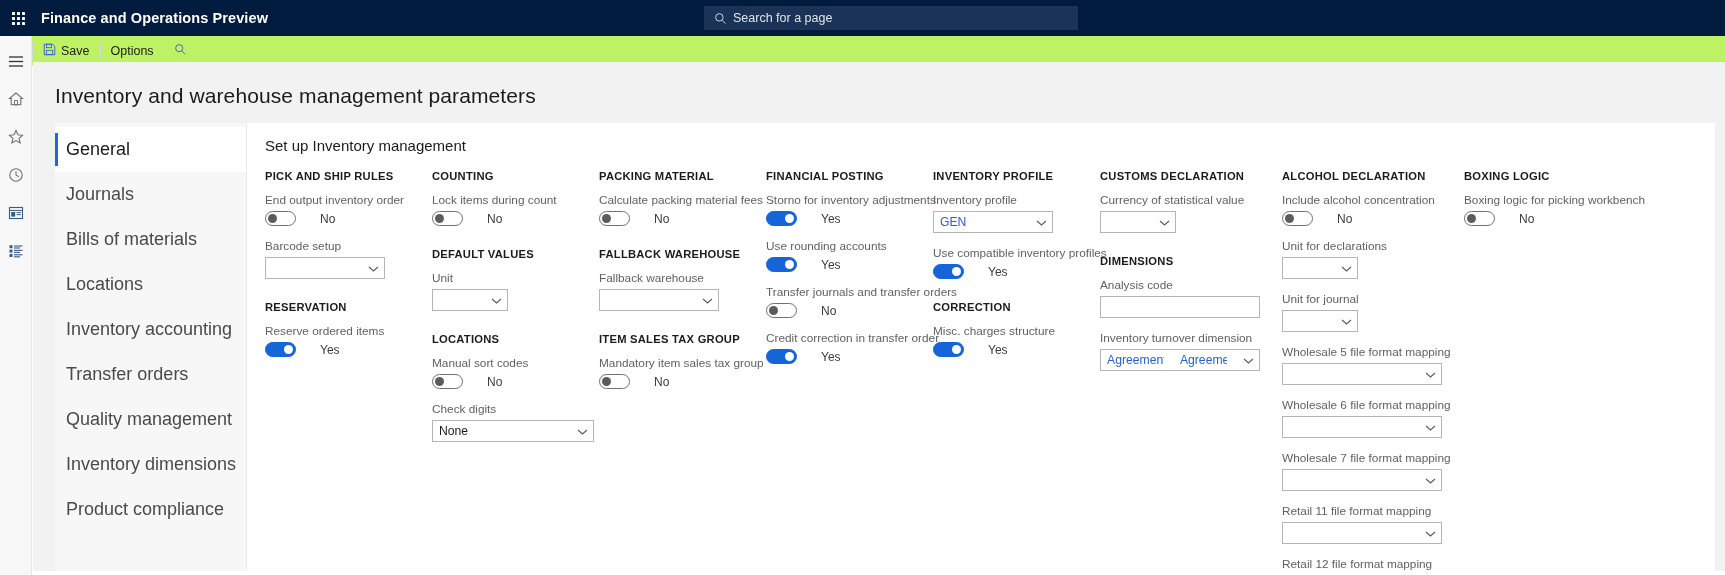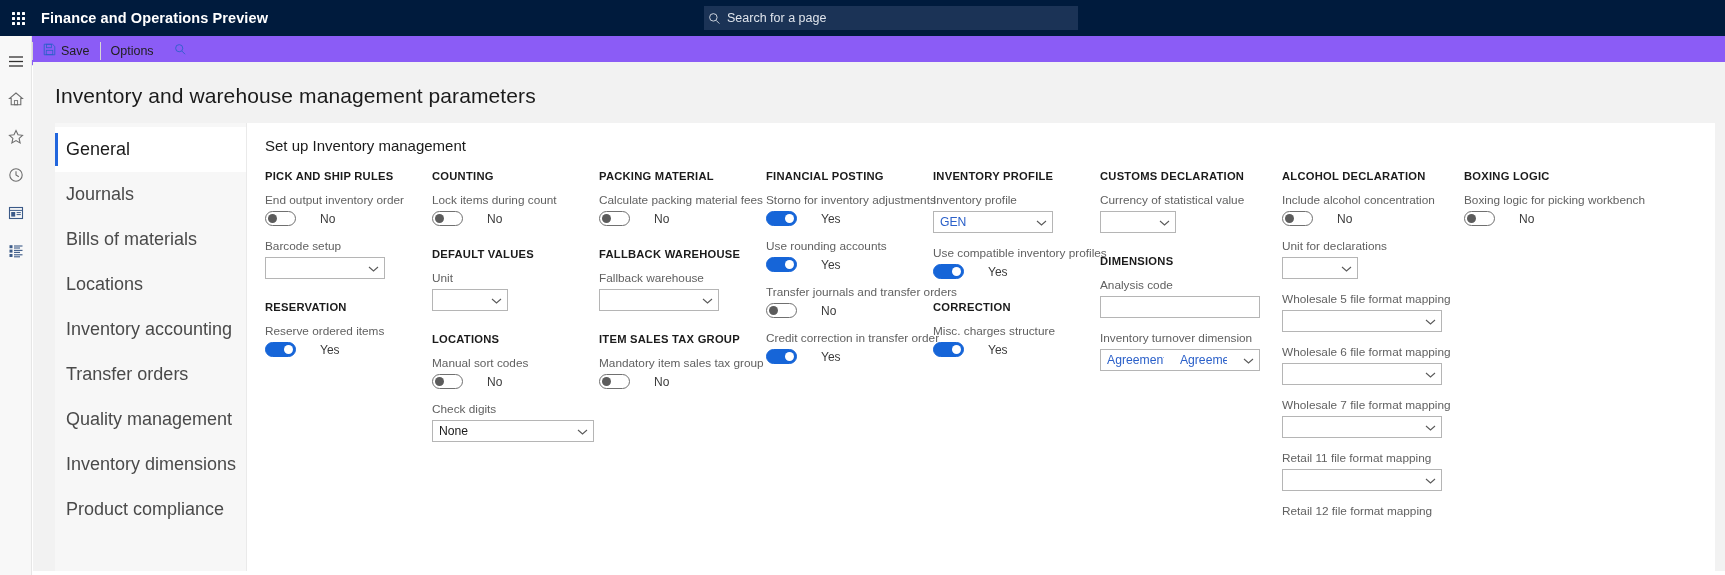--- a/index.html
+++ b/index.html
@@ -31,30 +31,30 @@
   #waffle .grid i { background: #ffffff; width: 3px; height: 3px; border-radius: 0.5px; display:block;}
   #app-title {
     color: #ffffff; font-size: 14.5px; font-weight: bold;
     margin-left: 5px; letter-spacing: 0.1px;
   }
   #searchbox {
     position: absolute; left: 704px; top: 6px;
     width: 374px; height: 24px;
     background: #1b3356;
     display: flex; align-items: center;
-    padding-left: 4px;
+    padding-left: 10px;
     cursor: text;
   }
   #searchbox .mag { margin-right: 6px; display:flex; }
   #searchbox span.ph { color: #dfe4ec; font-size: 12.5px; }
 
   
   #cmdbar {
     height: 30px; width: 100%;
-    background: #8b5cf6;
+    background: #bef264;
     border-bottom: 1px solid #e6e6e6;
     display: flex; align-items: center;
   }
   #cmd-left-spacer { width: 32px; height: 30px; }
   #cmdbar .divider { width: 1px; height: 18px; background: #d6d6d6; }
   .cmd-btn {
     display: flex; align-items: center; gap: 5px;
     height: 30px; padding: 0 10px;
     font-size: 12.5px; color: #212121;
     cursor: pointer;
@@ -545,20 +545,29 @@
           <div class="field">
             <div class="lbl">Unit for declarations</div>
             <div class="combo w76b">
               <span class="val"></span>
               <span class="chev"><svg width="11" height="8" viewBox="0 0 11 8">
                     <polyline points="1,2 5.5,6 10,2" fill="none" stroke="#5a5a5a" stroke-width="1.1"></polyline>
                   </svg></span>
             </div>
           </div>
           <div class="field">
+            <div class="lbl">Unit for journal</div>
+            <div class="combo w76b">
+              <span class="val"></span>
+              <span class="chev"><svg width="11" height="8" viewBox="0 0 11 8">
+                    <polyline points="1,2 5.5,6 10,2" fill="none" stroke="#5a5a5a" stroke-width="1.1"></polyline>
+                  </svg></span>
+            </div>
+          </div>
+          <div class="field">
             <div class="lbl">Wholesale 5 file format mapping</div>
             <div class="combo w160">
               <span class="val"></span>
               <span class="chev"><svg width="11" height="8" viewBox="0 0 11 8">
                     <polyline points="1,2 5.5,6 10,2" fill="none" stroke="#5a5a5a" stroke-width="1.1"></polyline>
                   </svg></span>
             </div>
           </div>
           <div class="field">
             <div class="lbl">Wholesale 6 file format mapping</div>

